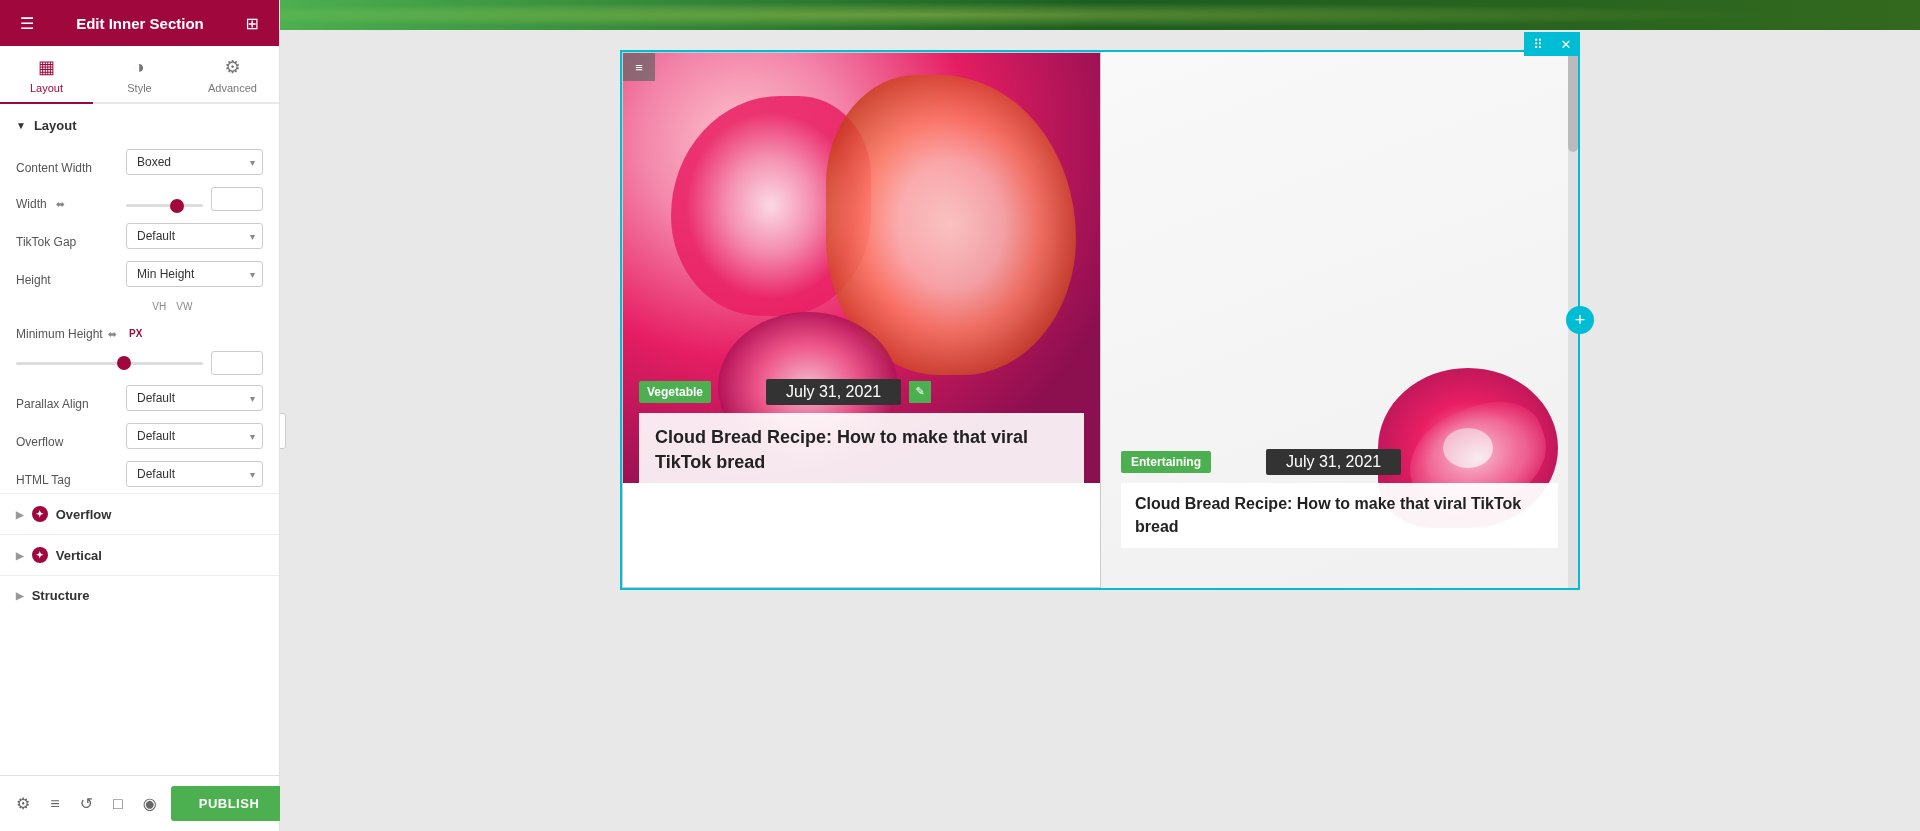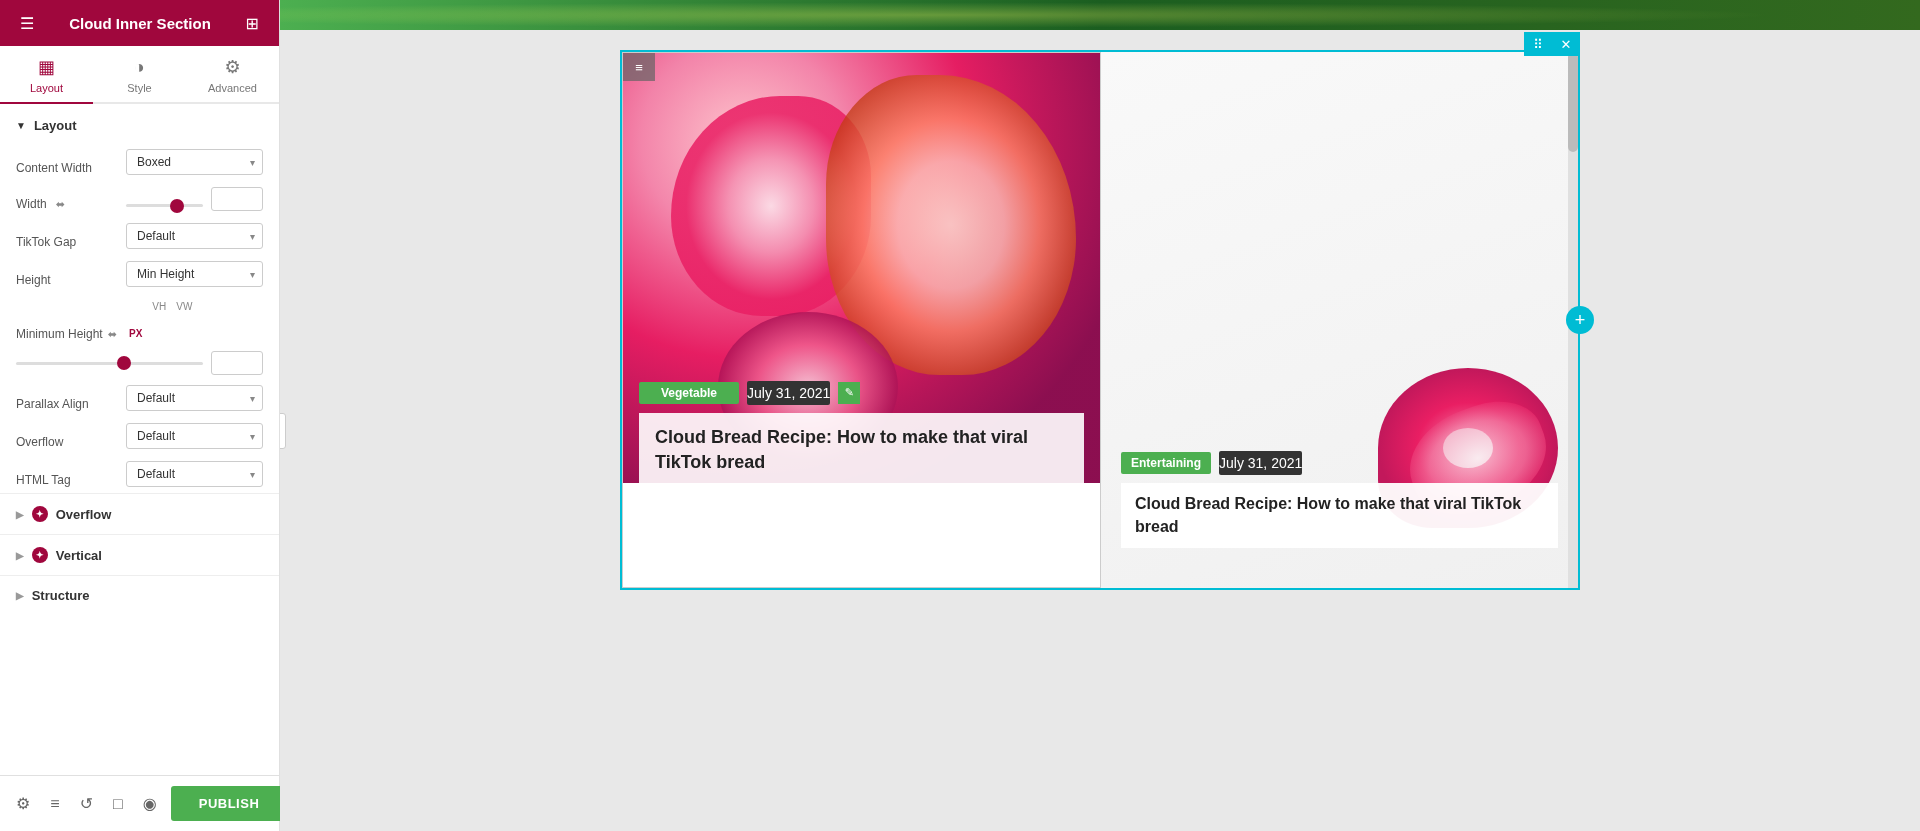--- a/index.html
+++ b/index.html
@@ -387,31 +387,32 @@
       gap: 8px;
     }
     .meta-badges {
       display: flex;
       align-items: center;
       gap: 8px;
     }
     .badge-vegetable {
       background: #4CAF50;
       color: #fff;
-      padding: 4px 22px;
+      padding: 4px 8px;
       font-size: 12px;
       font-weight: 600;
       border-radius: 2px;
     }
     .badge-date {
       background: #333;
       color: #fff;
-      padding: 4px 0;
-      font-size: 14px;
+      padding: 4px 20px;
+      font-size: 16px;
       border-radius: 2px;
+      margin-left: 47px;
     }
     .edit-pencil {
       background: #4CAF50;
       color: #fff;
       width: 22px;
       height: 22px;
       display: flex;
       align-items: center;
       justify-content: center;
       font-size: 11px;
@@ -546,21 +547,21 @@
   </style>
 </head>
 <body>
 
 <div class="left-panel">
 
   <div class="panel-header">
     <button class="icon-btn" title="Menu">
       <span>☰</span>
     </button>
-    <span class="panel-header-title">Cloud Inner Section</span>
+    <span class="panel-header-title">Edit Inner Section</span>
     <button class="icon-btn" title="Grid Menu">
       <span>⊞</span>
     </button>
   </div>
 
   <div class="tabs-row">
     <div class="tab-item active">
       <span class="tab-icon">▦</span>
       <span>Layout</span>
     </div>

